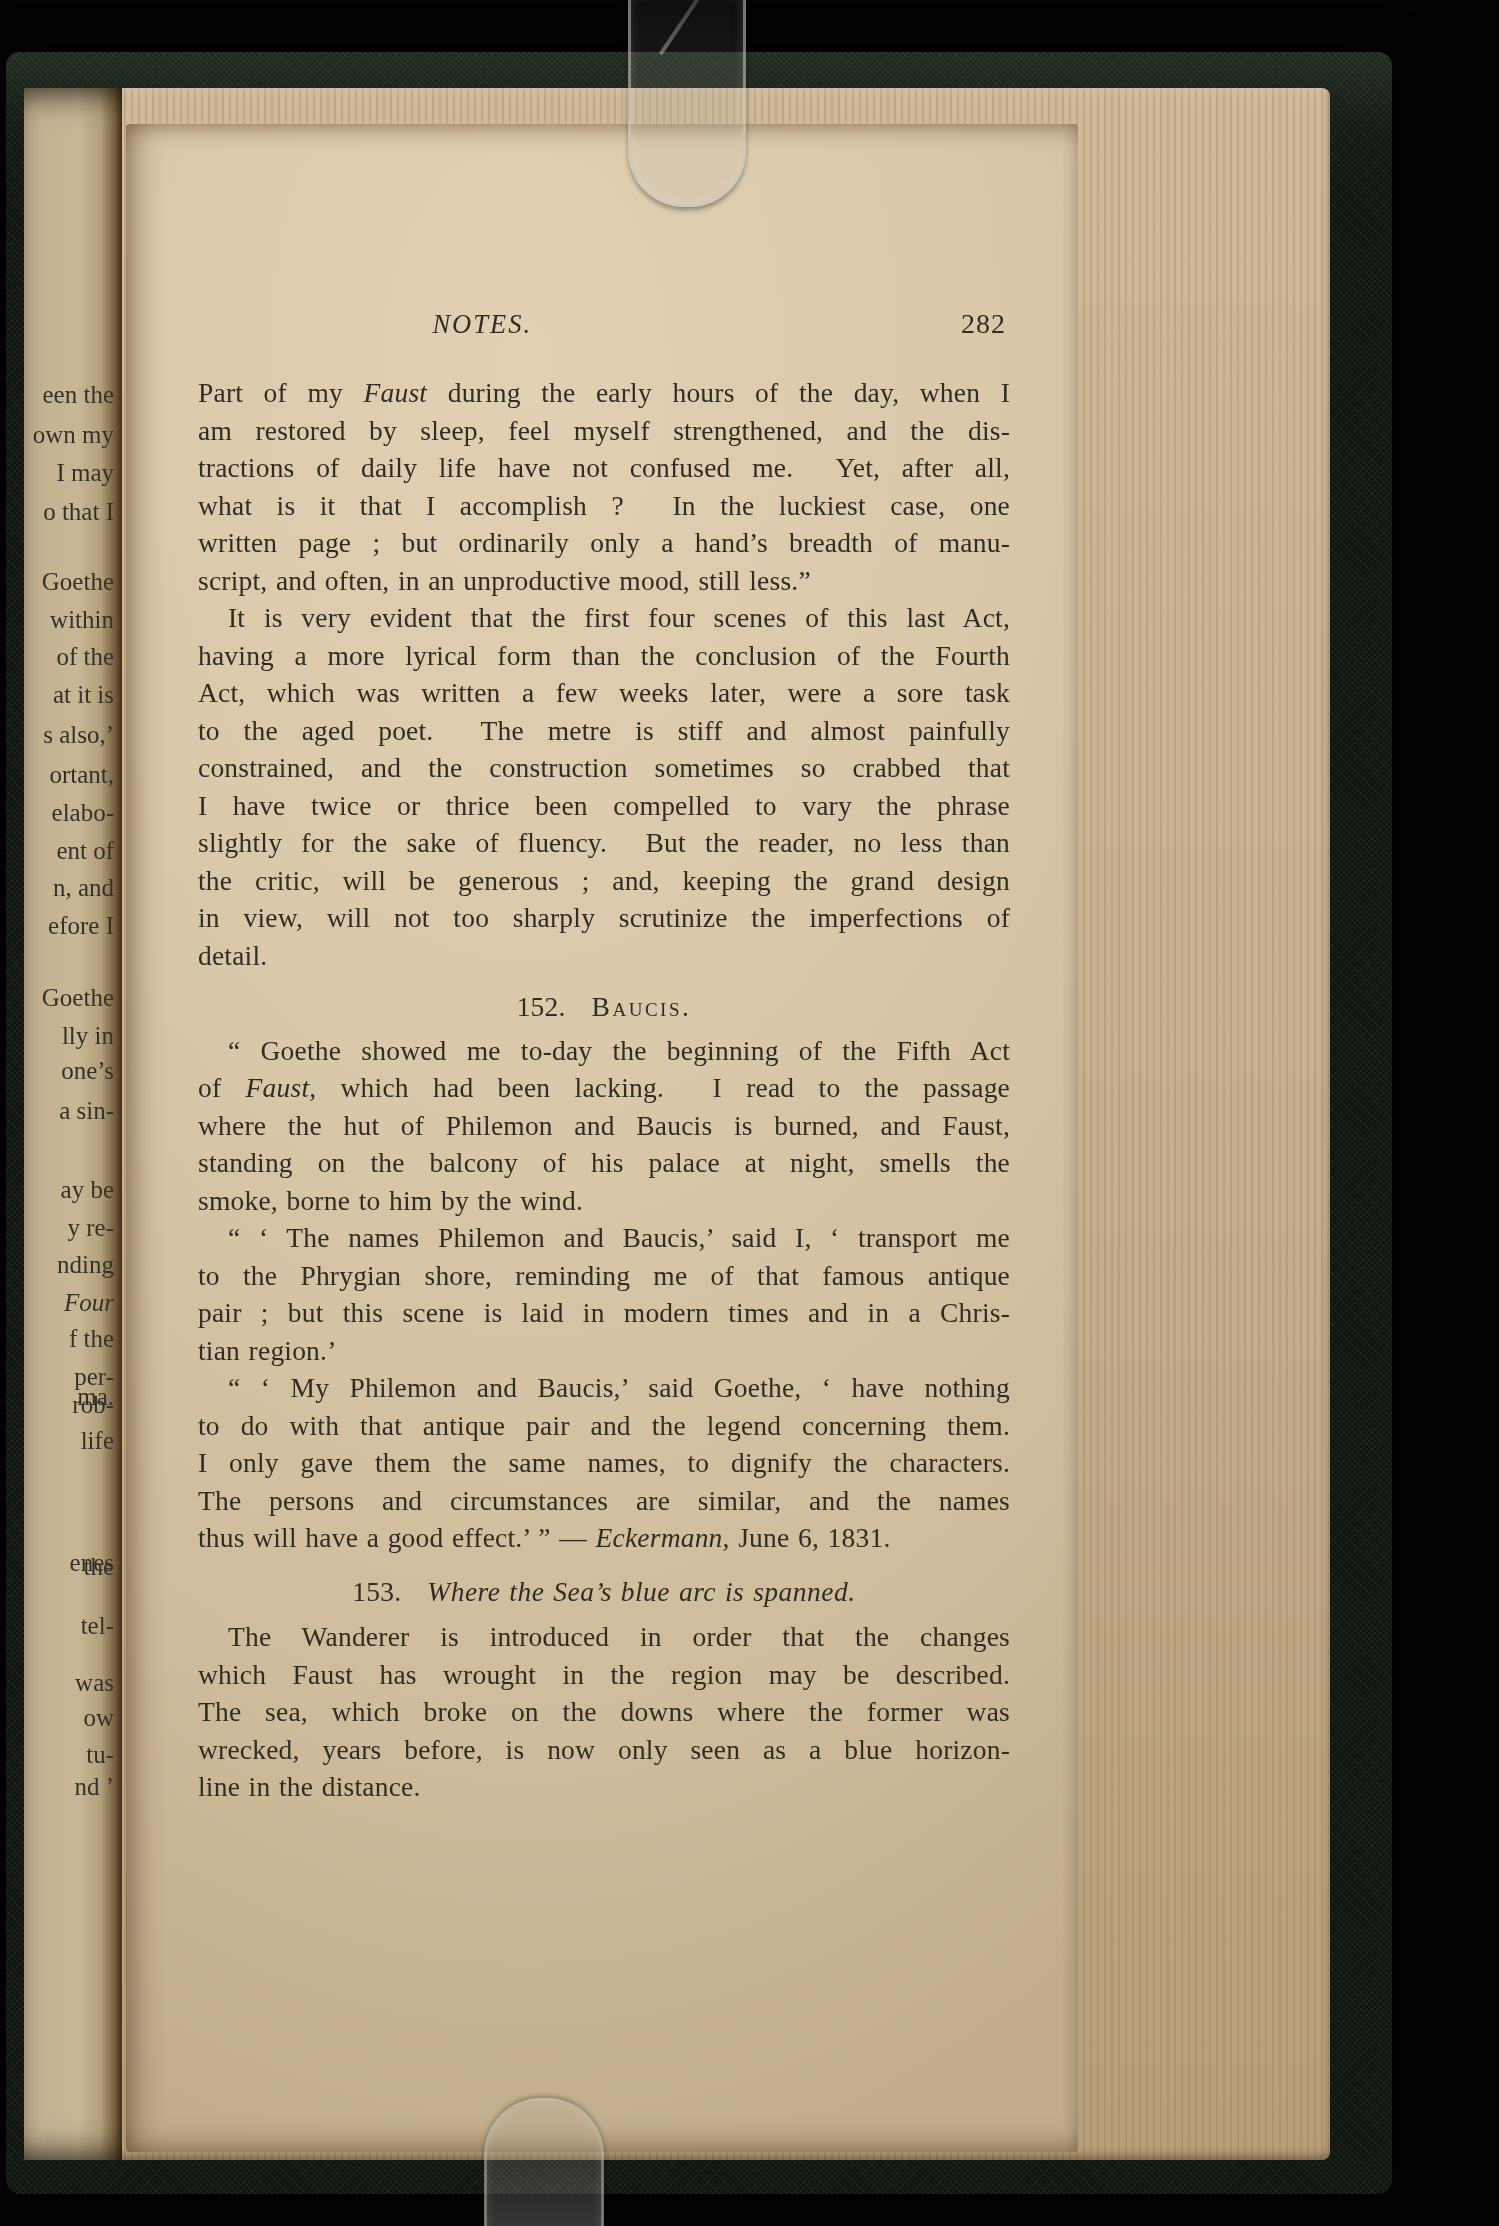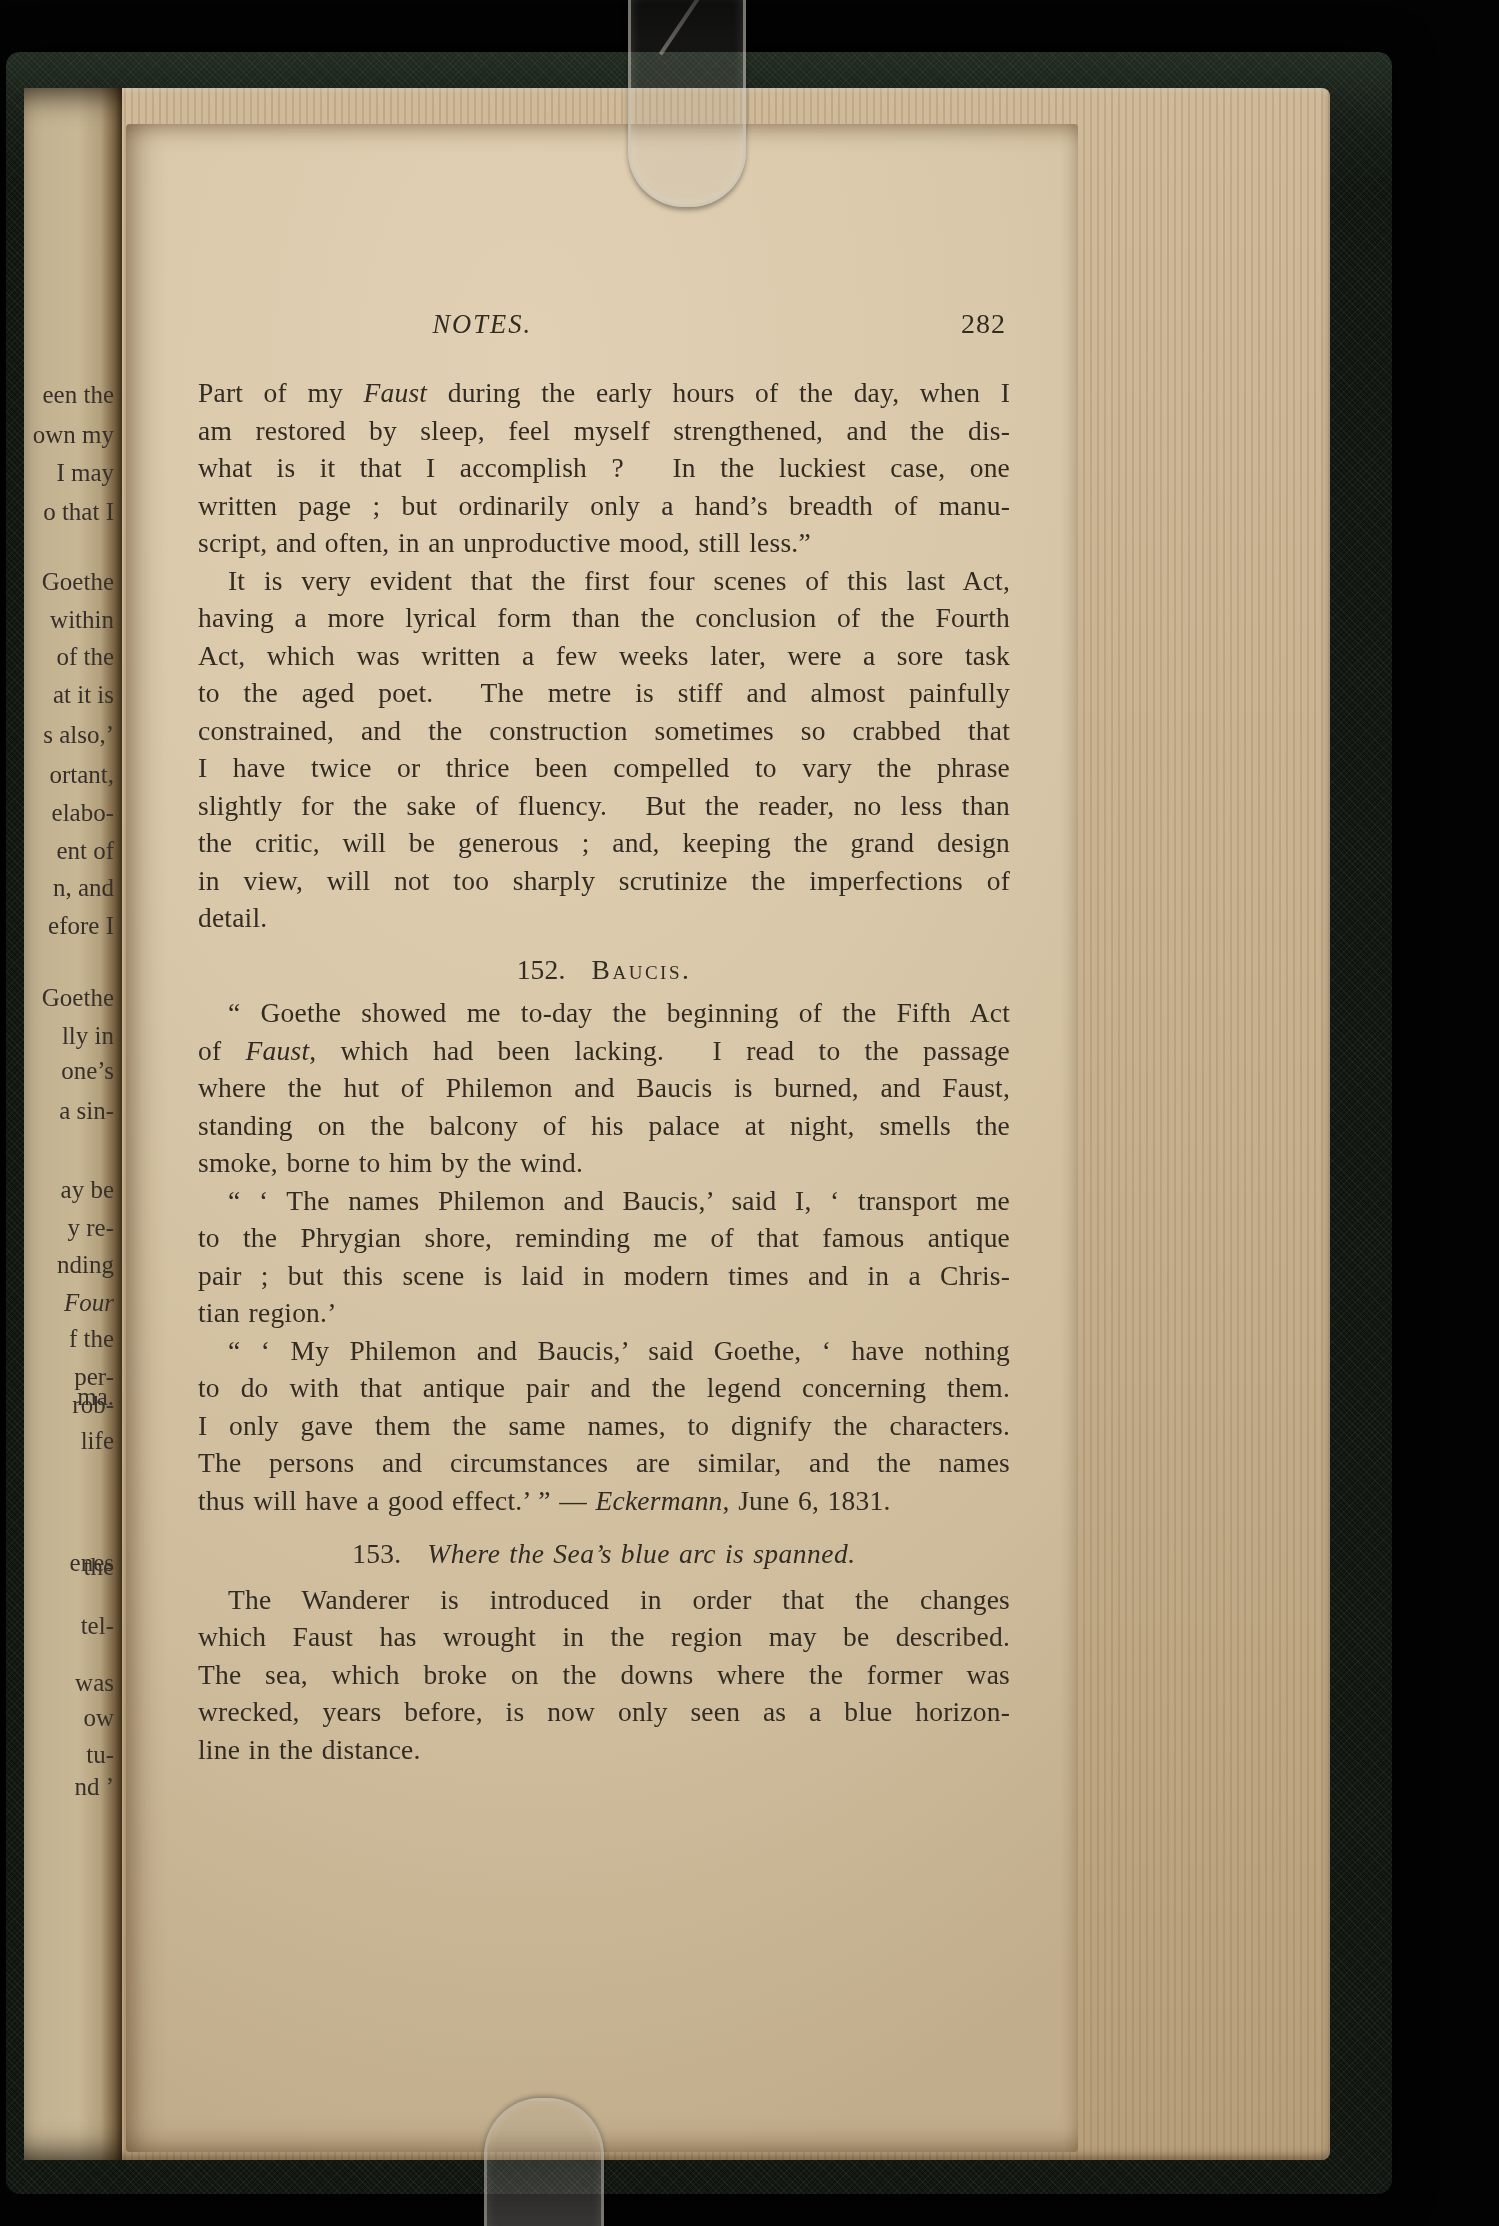--- a/index.html
+++ b/index.html
@@ -110,20 +110,21 @@
   <div class="page">
     <div class="textblock">
       <div class="running-head">
         <span class="rh-title">NOTES.</span>
         <span class="rh-folio">282</span>
       </div>
       <div>
           <div class="para">
             <div class="tline just">Part of my <i>Faust</i> during the early hours of the day, when I</div>
             <div class="tline just">am restored by sleep, feel myself strengthened, and the dis-</div>
+            <div class="tline just">tractions of daily life have not confused me.&nbsp; Yet, after all,</div>
             <div class="tline just">what is it that I accomplish ?&nbsp; In the luckiest case, one</div>
             <div class="tline just">written page ; but ordinarily only a hand’s breadth of manu-</div>
             <div class="tline">script, and often, in an unproductive mood, still less.”</div>
           </div>
           <div class="para">
             <div class="tline just indent">It is very evident that the first four scenes of this last Act,</div>
             <div class="tline just">having a more lyrical form than the conclusion of the Fourth</div>
             <div class="tline just">Act, which was written a few weeks later, were a sore task</div>
             <div class="tline just">to the aged poet.&nbsp; The metre is stiff and almost painfully</div>
             <div class="tline just">constrained, and the construction sometimes so crabbed that</div>

